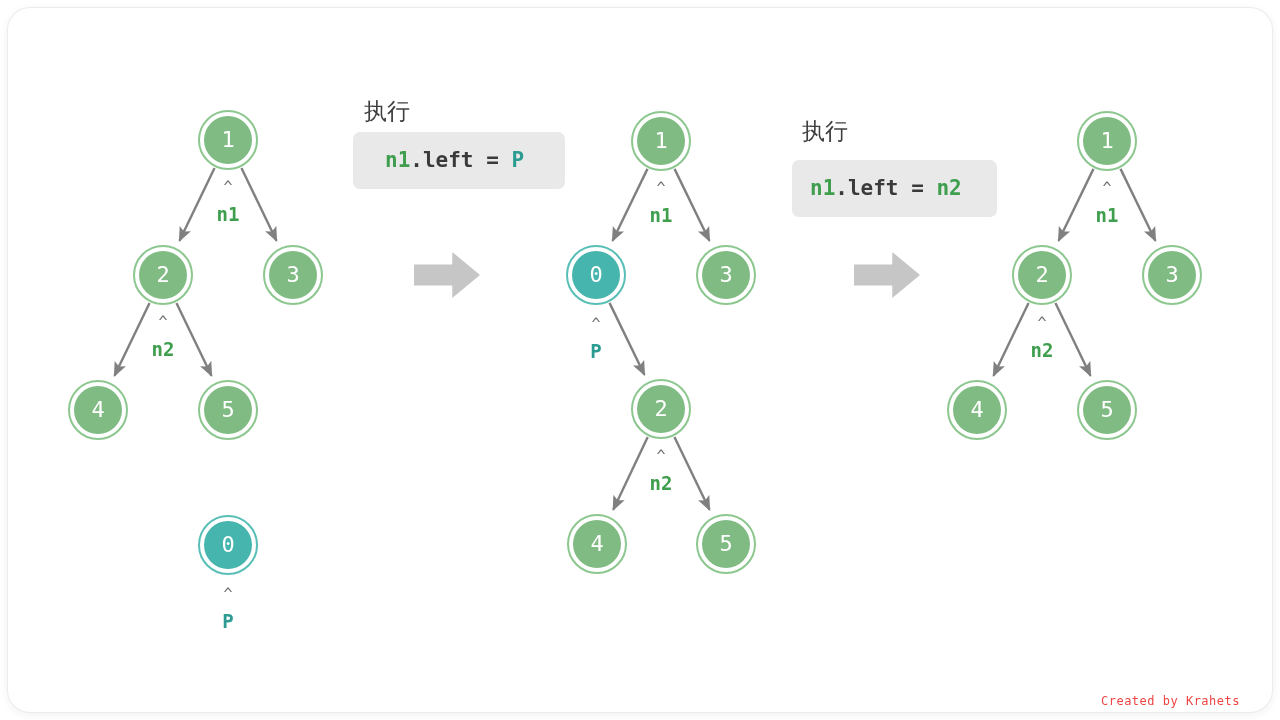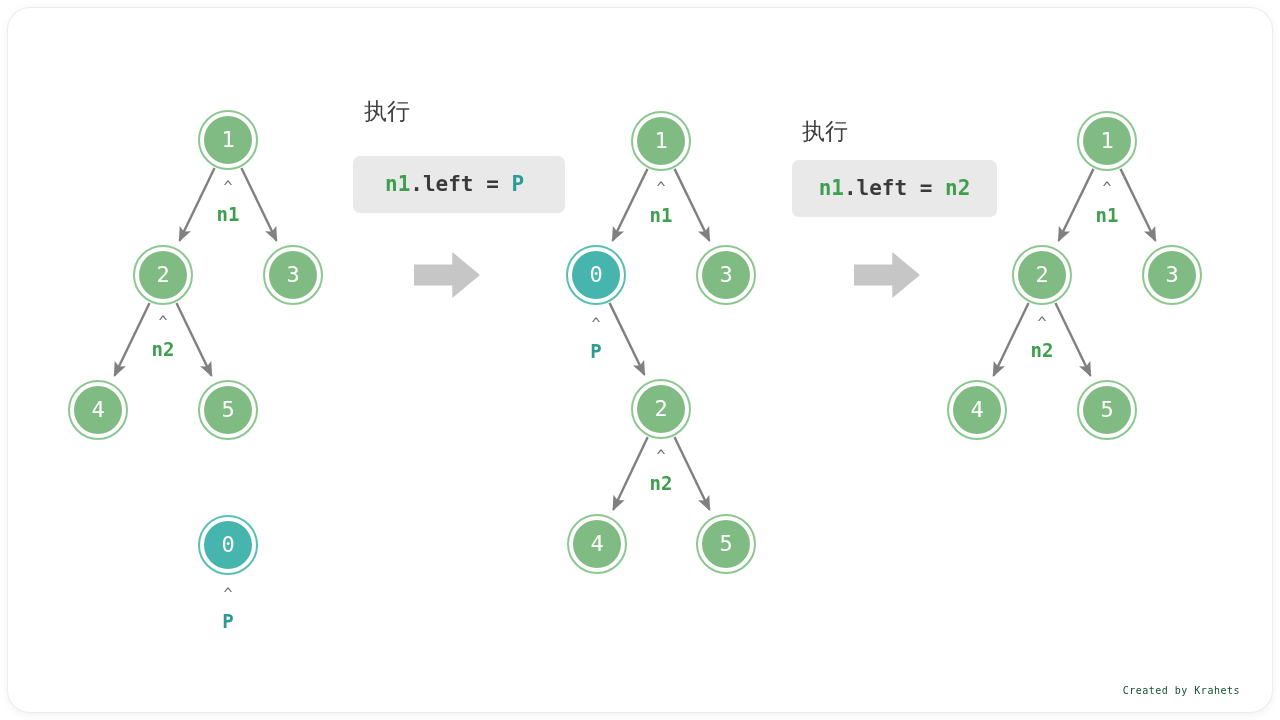--- a/index.html
+++ b/index.html
@@ -56,24 +56,24 @@
     box-sizing: border-box;
   }
   .code-box .var-green { color: #3f9f4f; }
   .code-box .var-teal  { color: #2c9c93; }
   .code-box .plain     { color: #3a3a3a; font-weight: bold; }
   .code-line { display: block; }
   
   .credit {
     position: absolute;
     right: 40px;
-    bottom: 24px;
-    font-family: "DejaVu Sans Mono", monospace;
-    font-size: 10px;
-    color: #14532d;
+    bottom: 12px;
+    font-family: "DejaVu Sans Mono", monospace;
+    font-size: 12px;
+    color: #ef4444;
     letter-spacing: 0.5px;
     white-space: nowrap;
   }
   
   .node-val {
     position: absolute;
     transform: translate(-50%, -50%);
     font-family: "DejaVu Sans Mono", monospace;
     font-size: 22px;
     color: #ffffff;
@@ -233,23 +233,23 @@
       <div class="node-val" style="left: 1172px; top: 275px;">3</div>
       <div class="node-val" style="left: 977px; top: 410px;">4</div>
       <div class="node-val" style="left: 1107px; top: 410px;">5</div>
       <div class="caret" style="left: 1107px; top: 181px;">^</div>
       <div class="ptr-label ptr-green" style="left: 1107px; top: 206px;">n1</div>
       <div class="caret" style="left: 1042px; top: 316px;">^</div>
       <div class="ptr-label ptr-green" style="left: 1042px; top: 341px;">n2</div>
     </div>
 
   <div class="step-label" id="heading-1" style="left: 364px; top: 100px;">执行</div>
-  <div class="code-box" id="codebox-1" style="left: 353px; top: 156px; min-width: 212px; padding-left: 32px;">
+  <div class="code-box" id="codebox-1" style="left: 353px; top: 132px; min-width: 212px; padding-left: 32px;">
       <span class="code-line"><span class="var-green">n1</span><span class="plain">.left = </span><span class="var-teal">P</span></span>
     </div>
 
   <div class="step-label" id="heading-2" style="left: 802px; top: 120px;">执行</div>
-  <div class="code-box" id="codebox-2" style="left: 792px; top: 160px; min-width: 205px; text-align: center;">
+  <div class="code-box" id="codebox-2" style="left: 792px; top: 160px; min-width: 205px;">
       <span class="code-line"><span class="var-green">n1</span><span class="plain">.left = </span><span class="var-green">n2</span></span>
     </div>
 
   <div class="credit">Created by Krahets</div>
 </div>
 
 </body></html>

